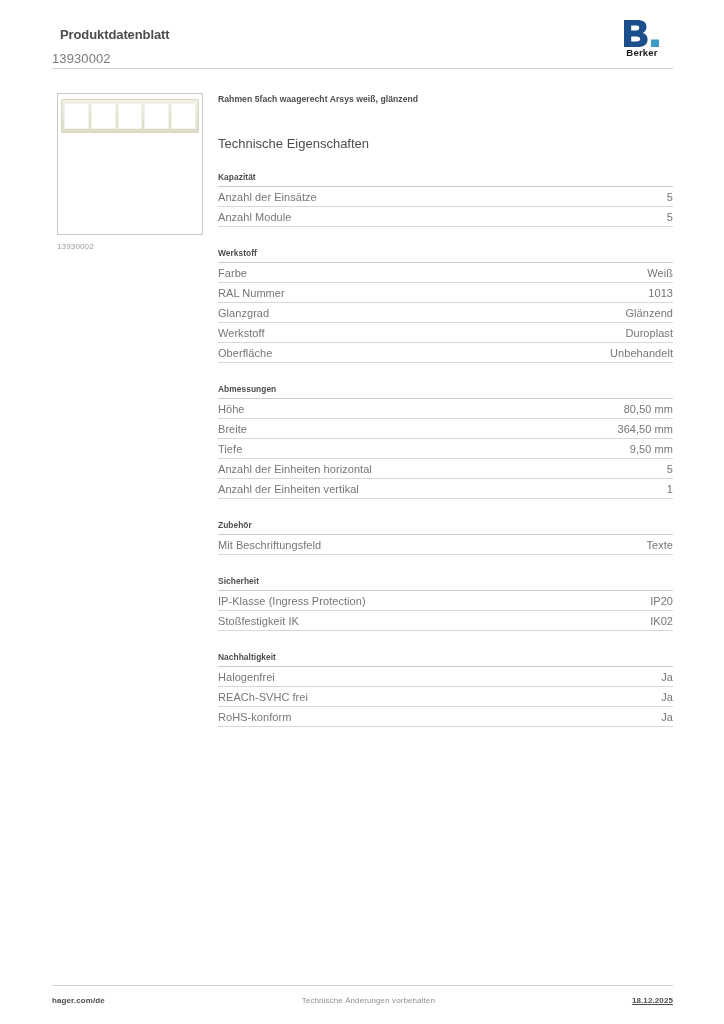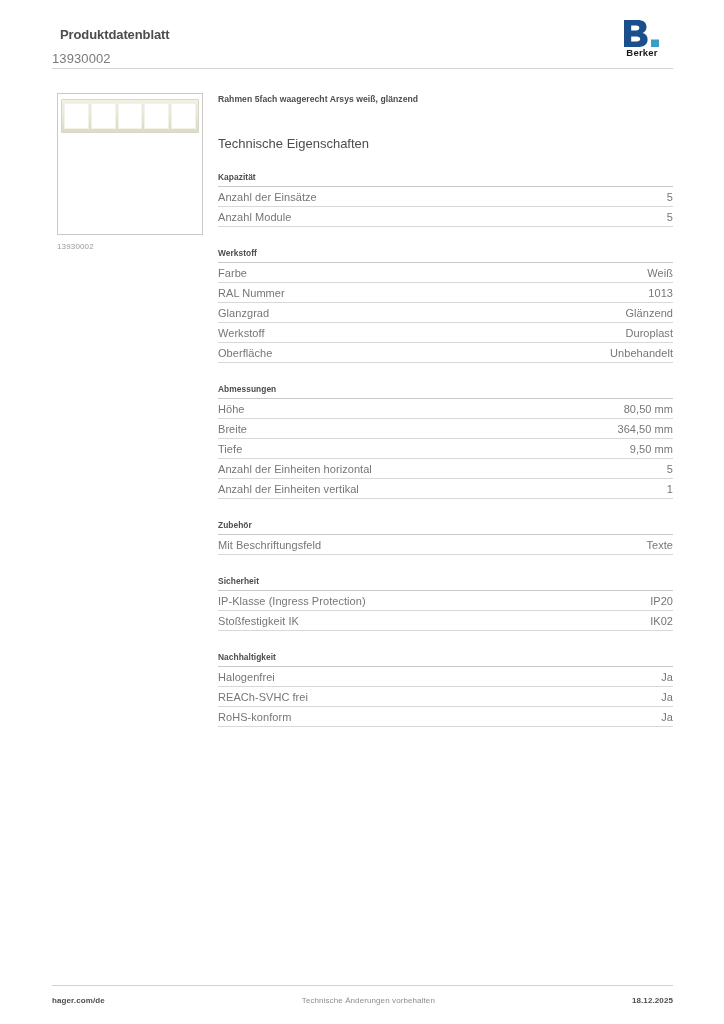--- a/index.html
+++ b/index.html
@@ -211,20 +211,21 @@
     flex: 1 1 auto;
     text-align: center;
     color: #8d8d8d;
     letter-spacing: 0.1px;
   }
   .footer-right {
     font-weight: bold;
     color: #4d4d4d;
     letter-spacing: 0.1px;
     flex: 0 0 auto;
+    text-decoration: underline;
   }
 </style>
 </head>
 <body>
 
 <div class="page">
 
   <div class="header">
     <div class="doc-title">Produktdatenblatt</div>
     <div class="doc-subtitle">13930002</div>

